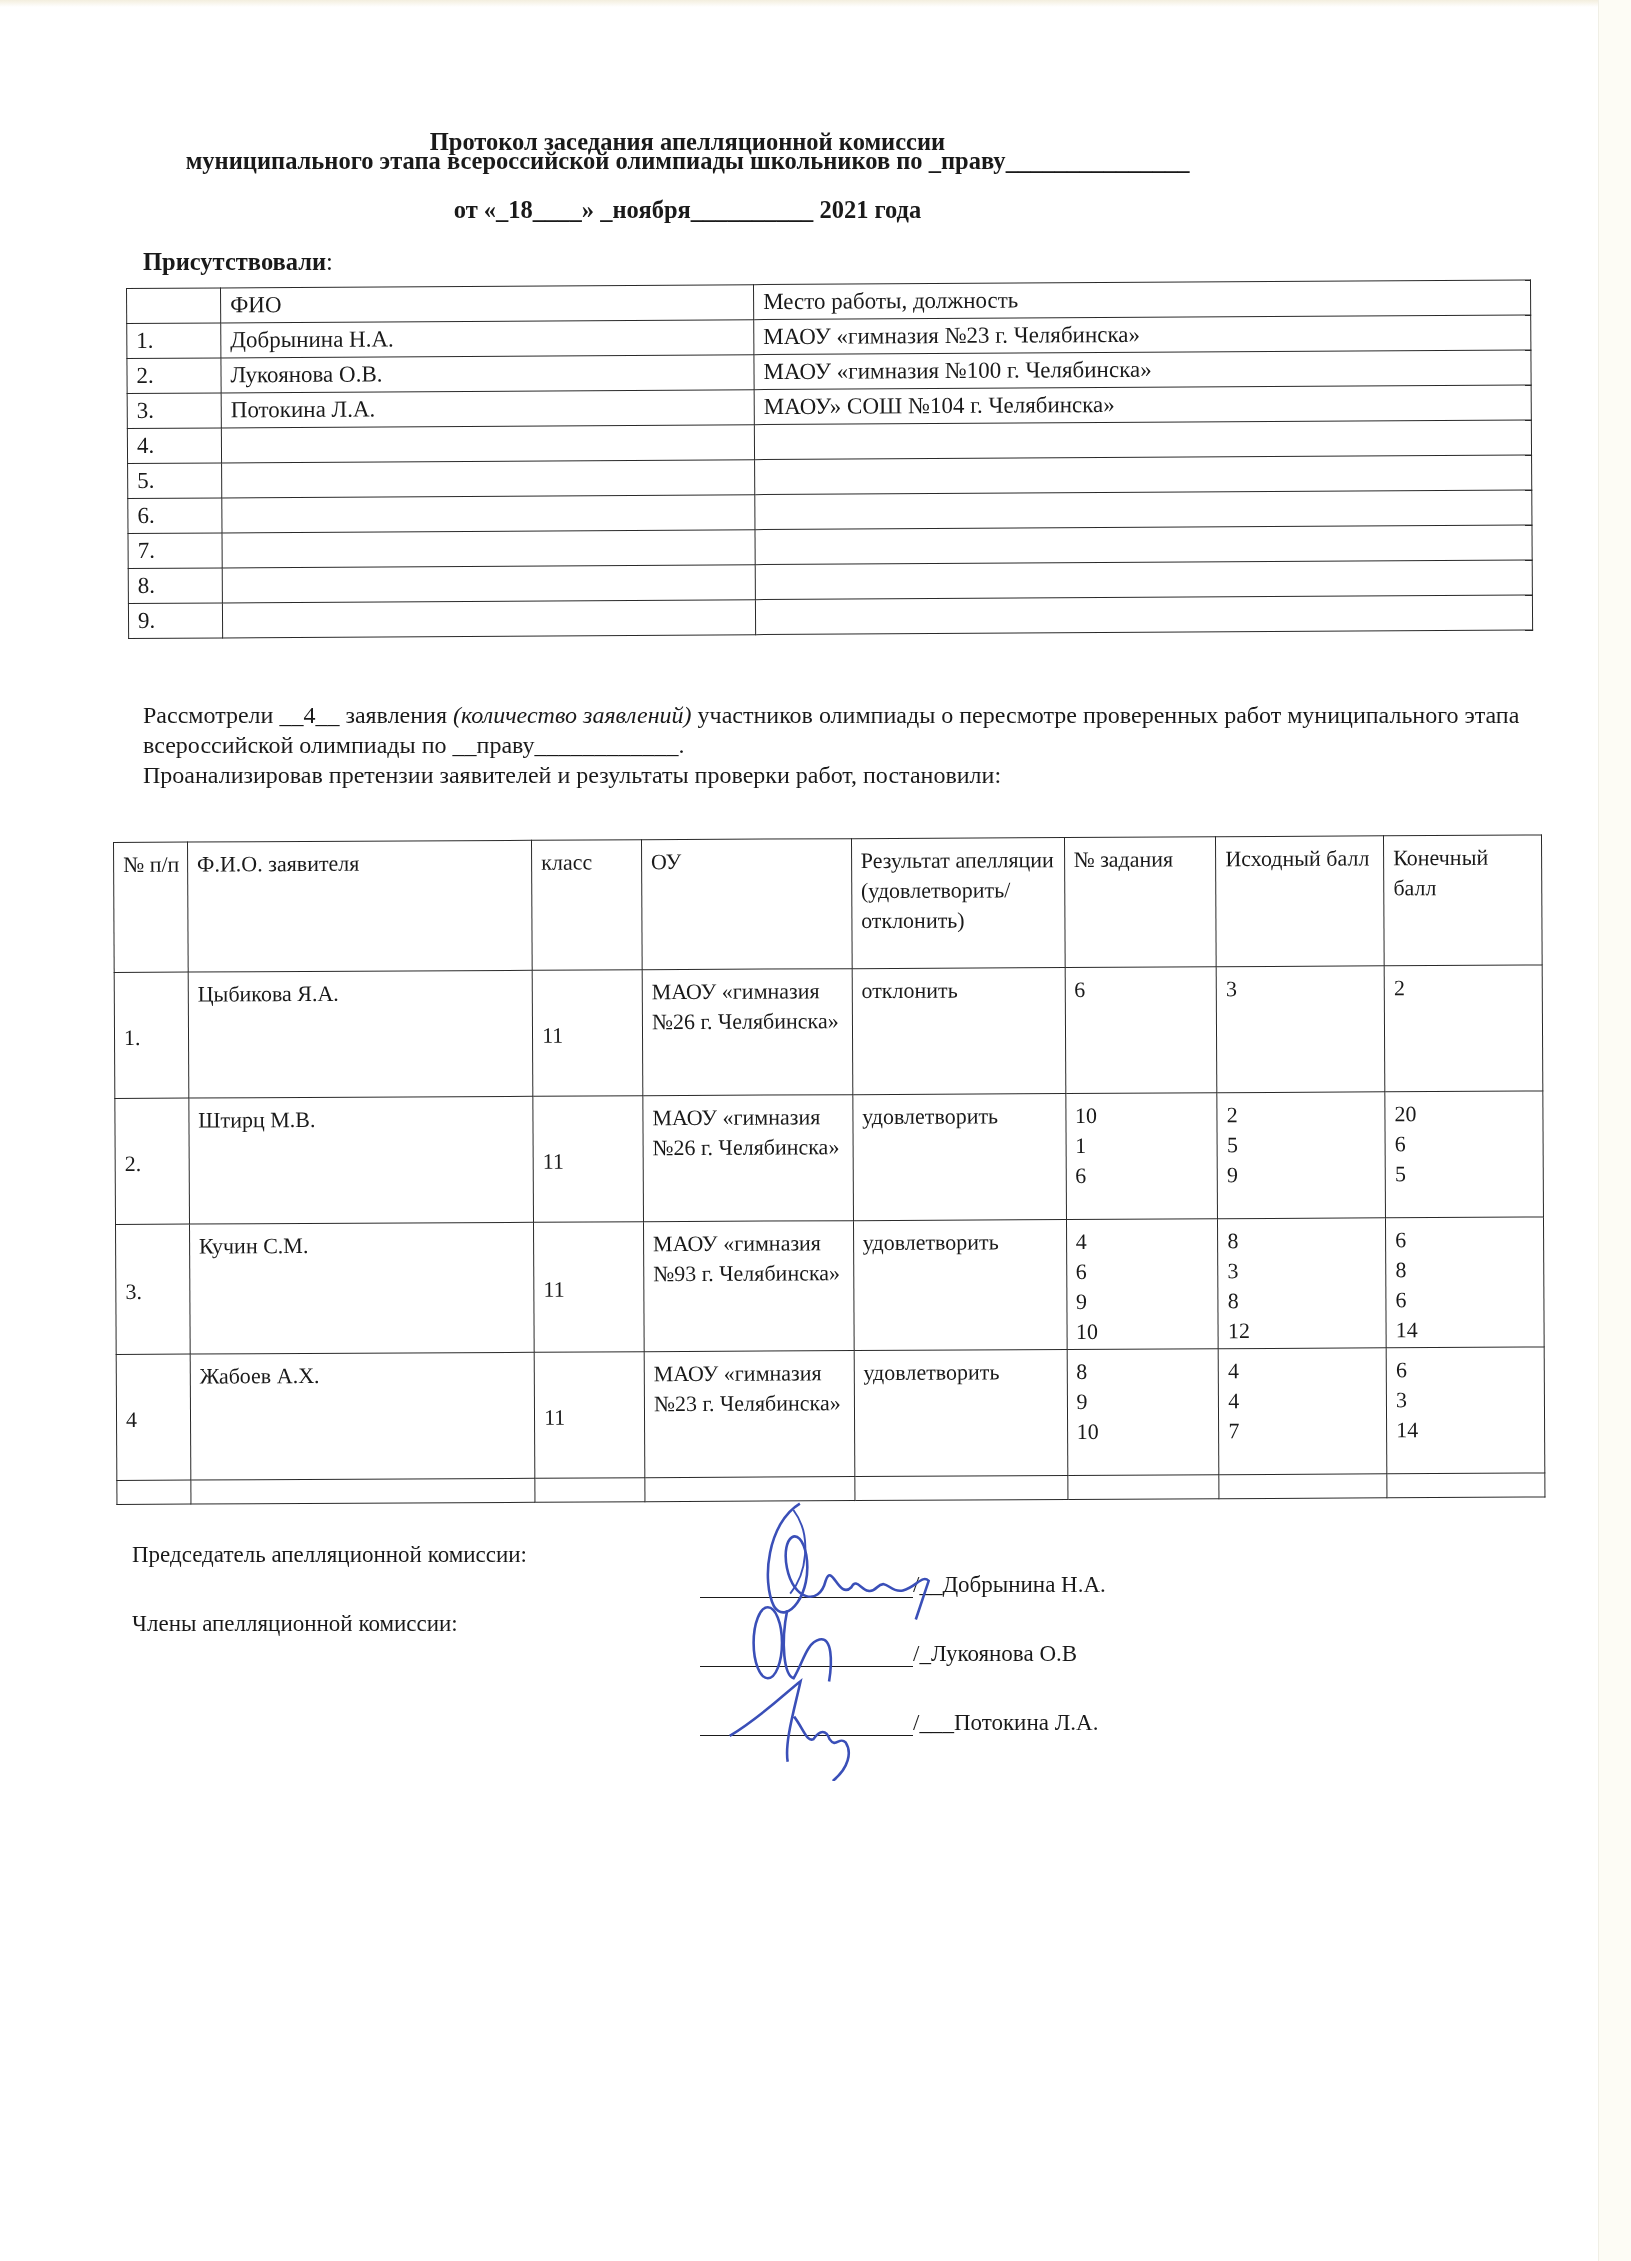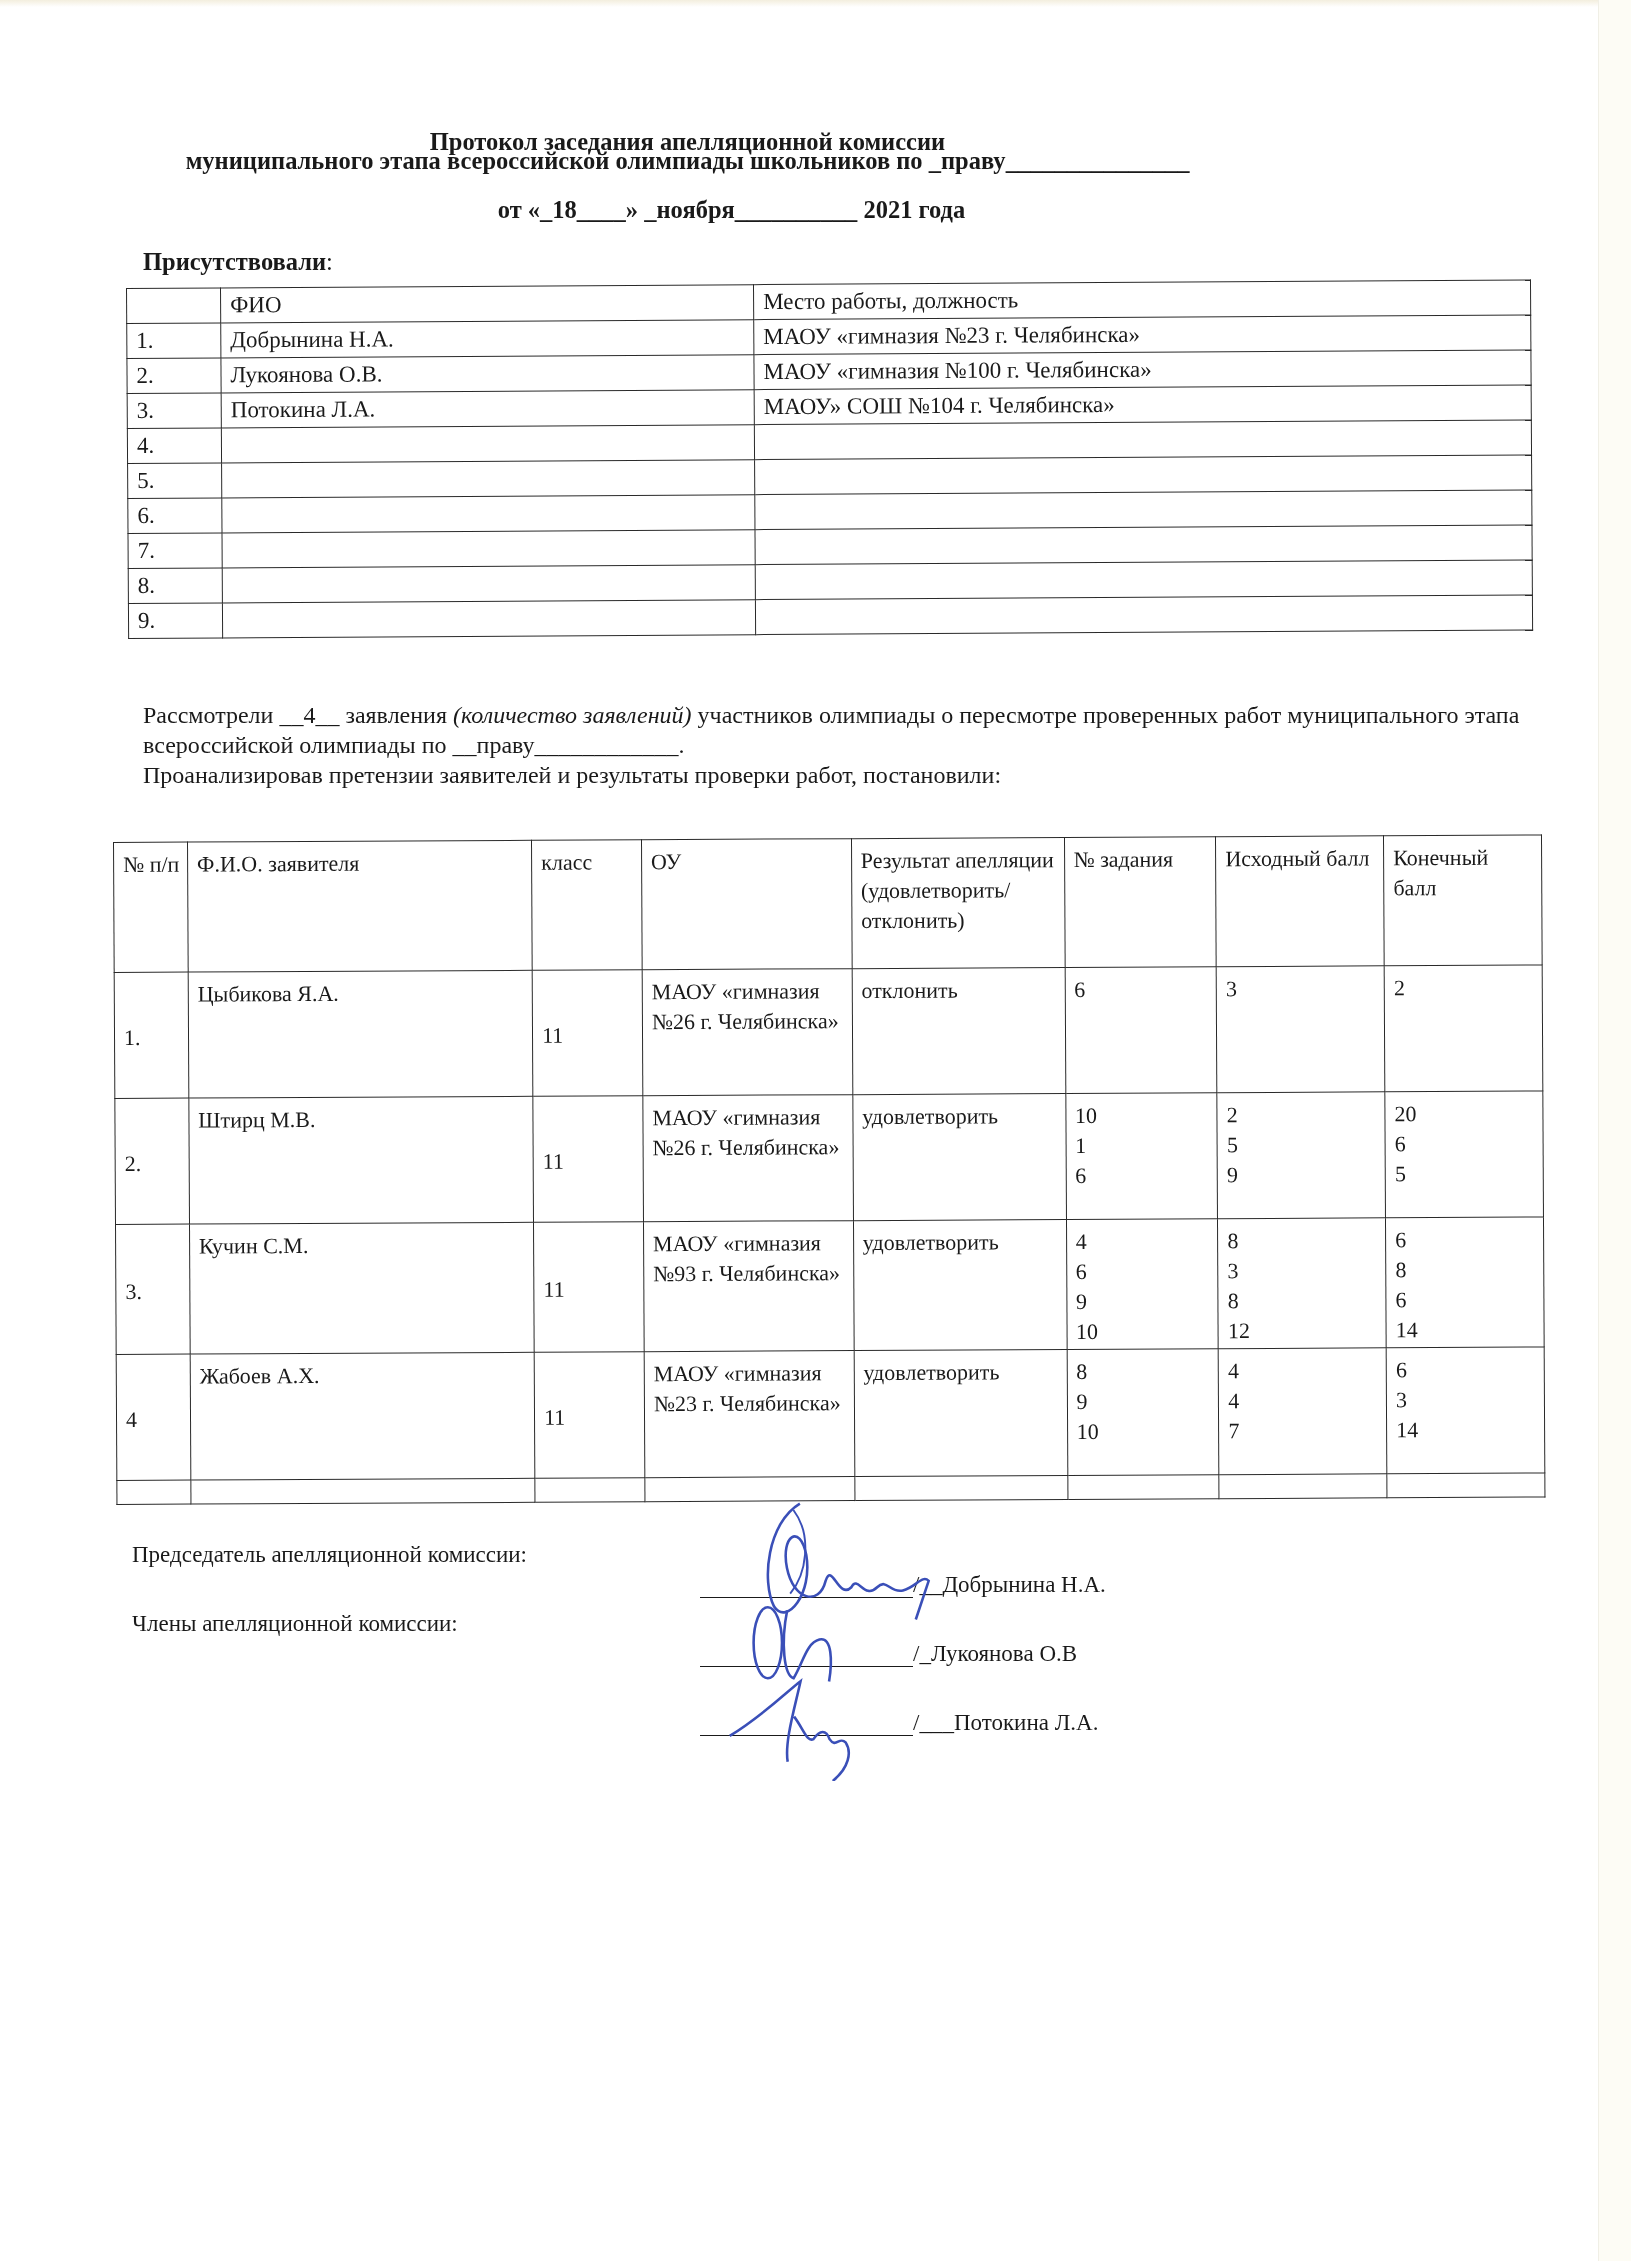--- a/index.html
+++ b/index.html
@@ -49,21 +49,21 @@
 
 <div class="scan-edge-top"></div>
 <div class="scan-edge-right"></div>
 
 <div class="title" style="top:126px;">
   <span>Протокол заседания апелляционной комиссии</span>
 </div>
 <div class="title" style="top:145px;">
   <span>муниципального этапа всероссийской олимпиады школьников по </span><span>_праву</span><span class="u">_______________</span>
 </div>
-<div class="title" style="top:194px;padding-left:44px;">
+<div class="title" style="top:194px;">
   <span>от «</span><span>_18____</span><span>» </span><span>_ноября__________</span><span> 2021 года</span>
 </div>
 
 <div class="label-present">
   <span>Присутствовали</span><span style="font-weight:normal">:</span>
 </div>
 
 <table class="t1">
   <tbody>
       <tr>

